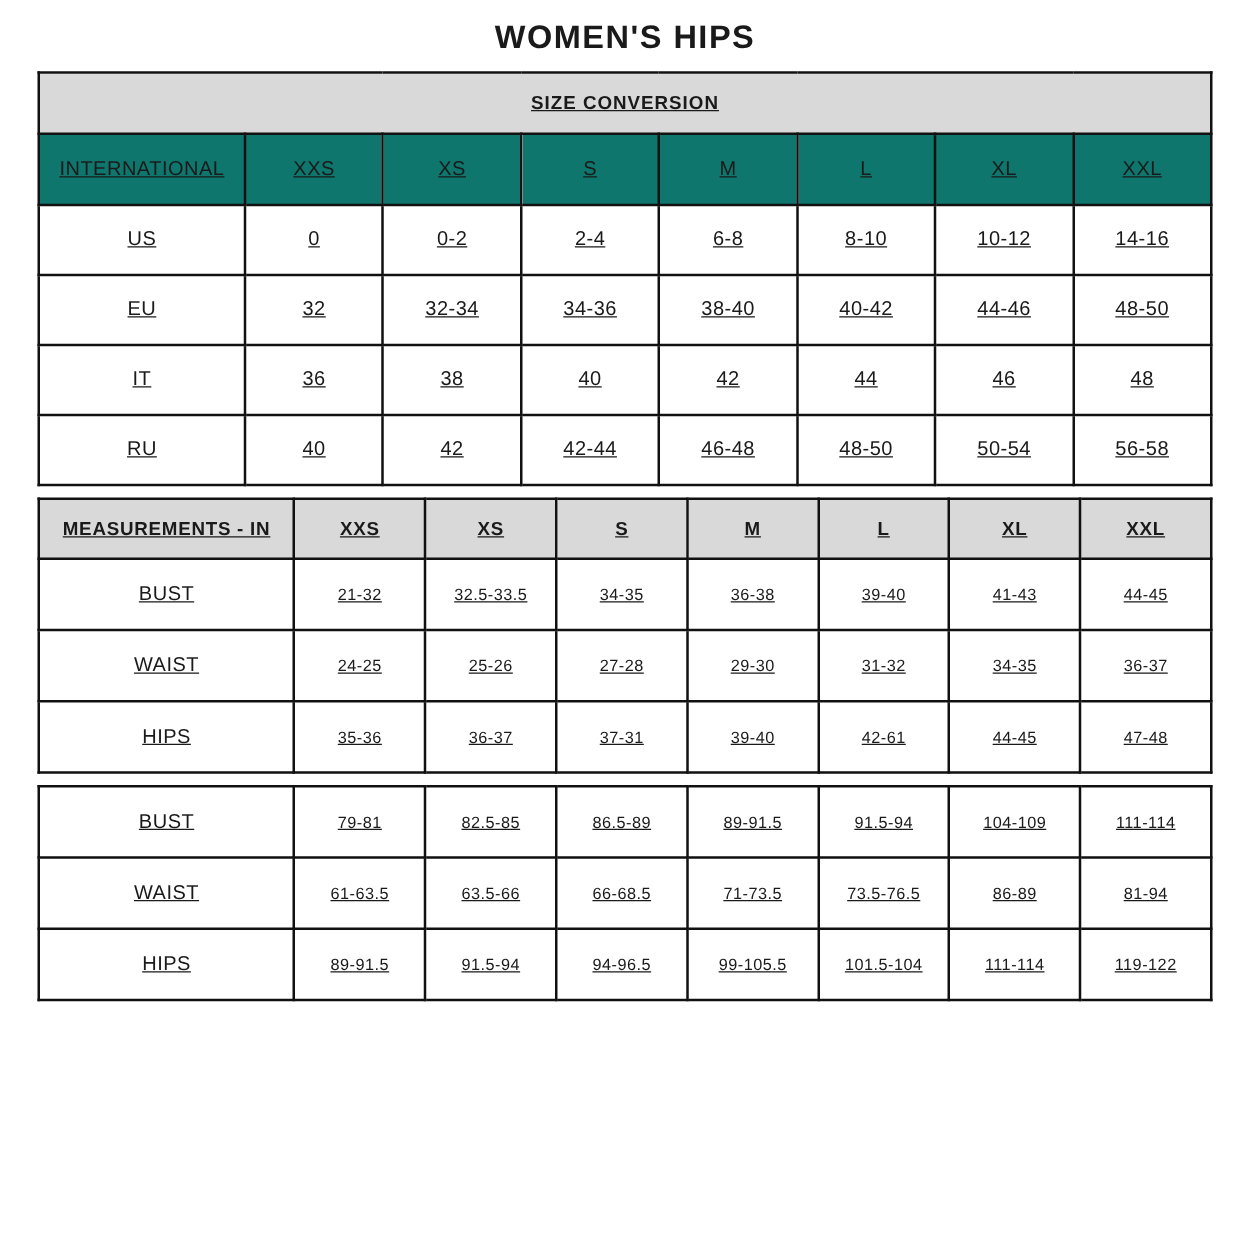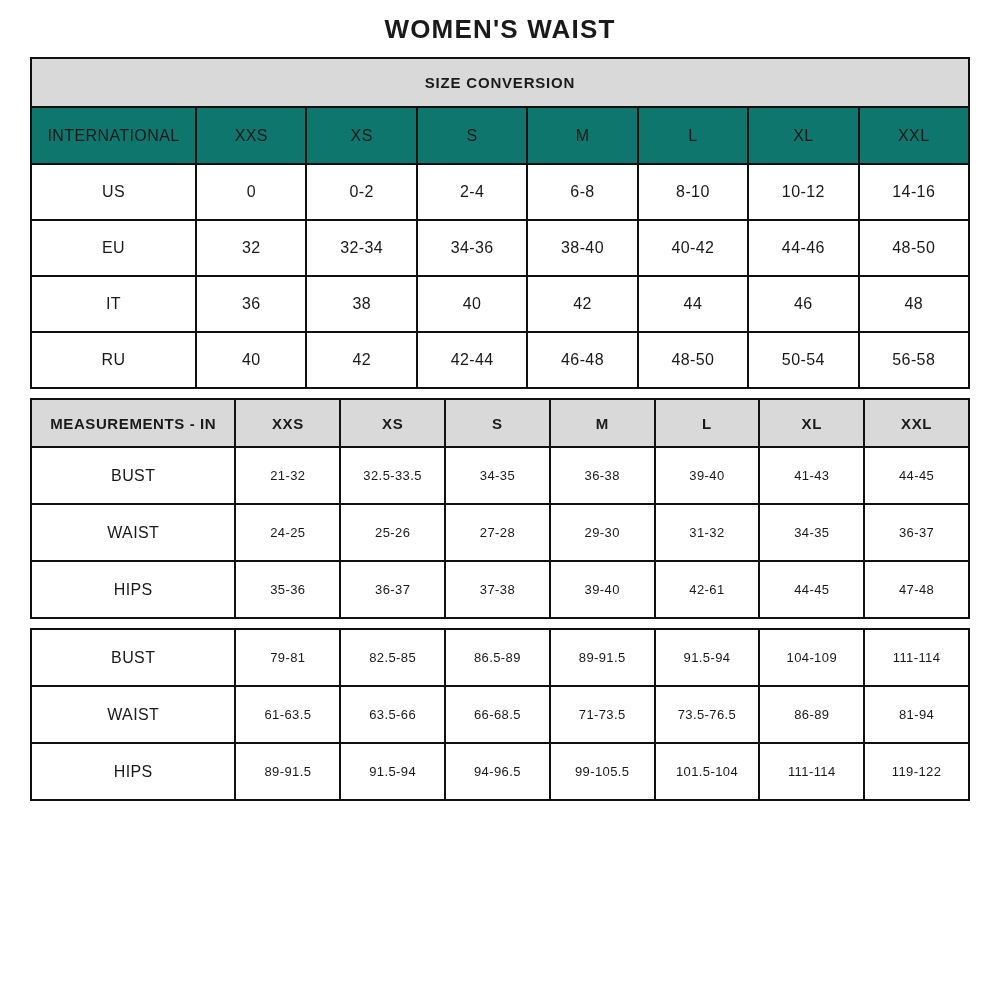--- a/index.html
+++ b/index.html
@@ -21,20 +21,21 @@
     font-size: 26px;
     font-weight: bold;
     letter-spacing: 1.2px;
     line-height: 28px;
   }
   table.size-table {
     width: 100%;
     border-collapse: collapse;
     table-layout: fixed;
     margin: 0 1px 9px 0;
+    text-decoration: underline;
   }
   table.size-table td {
     border: 2px solid #111111;
     text-align: center;
     vertical-align: middle;
     padding: 0 2px;
     letter-spacing: 0.4px;
     overflow: hidden;
   }
   
@@ -77,21 +78,21 @@
     height: 55px;
   }
   
   col.col-first { width: 17.6%; }
   #measurements-in col.col-first,
   #measurements-cm col.col-first { width: 21.8%; }
 </style>
 </head>
 <body>
 
-<h1 class="page-title">WOMEN'S WAIST</h1>
+<h1 class="page-title">WOMEN'S HIPS</h1>
 
 <table class="size-table" id="size-conversion">
     <colgroup>
       <col class="col-first">
       <col>
       <col>
       <col>
       <col>
       <col>
       <col>
@@ -193,21 +194,21 @@
         <td class="value-cell">27-28</td>
         <td class="value-cell">29-30</td>
         <td class="value-cell">31-32</td>
         <td class="value-cell">34-35</td>
         <td class="value-cell">36-37</td>
       </tr>
       <tr>
         <td class="row-label">HIPS</td>
         <td class="value-cell">35-36</td>
         <td class="value-cell">36-37</td>
-        <td class="value-cell">37-38</td>
+        <td class="value-cell">37-31</td>
         <td class="value-cell">39-40</td>
         <td class="value-cell">42-61</td>
         <td class="value-cell">44-45</td>
         <td class="value-cell">47-48</td>
       </tr>
     </tbody>
   </table>
 
 <table class="size-table" id="measurements-cm">
     <colgroup>

